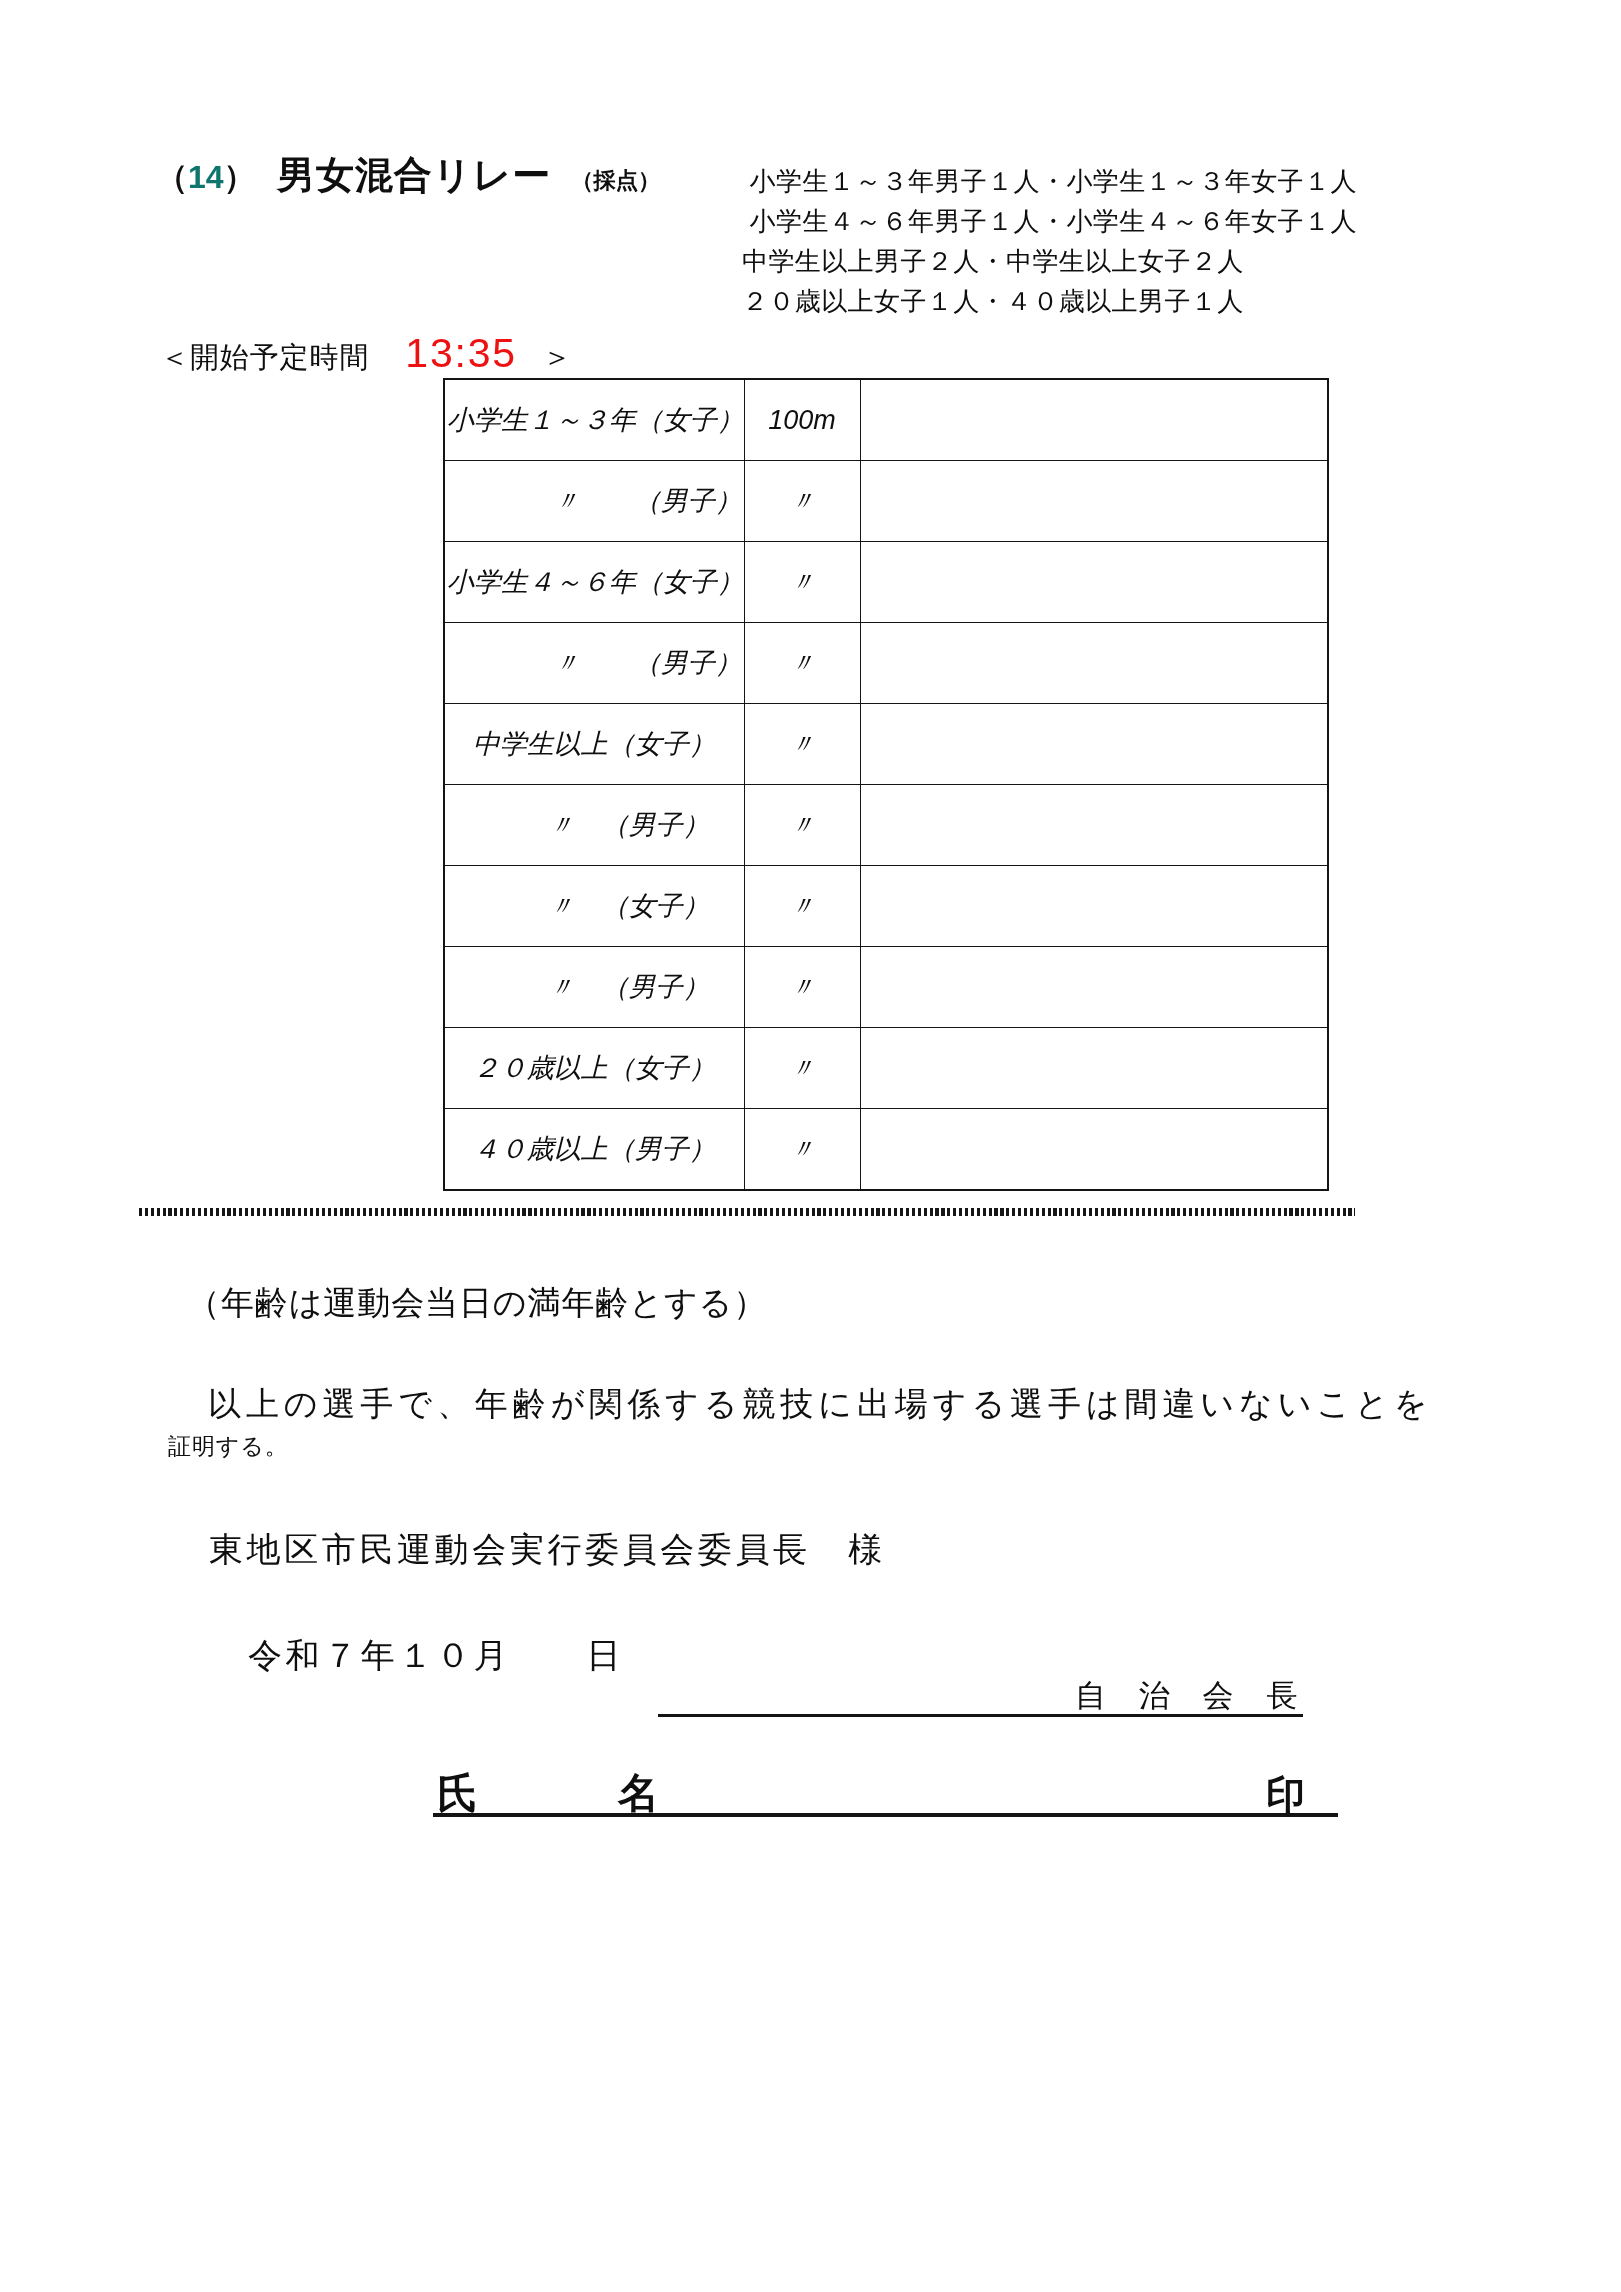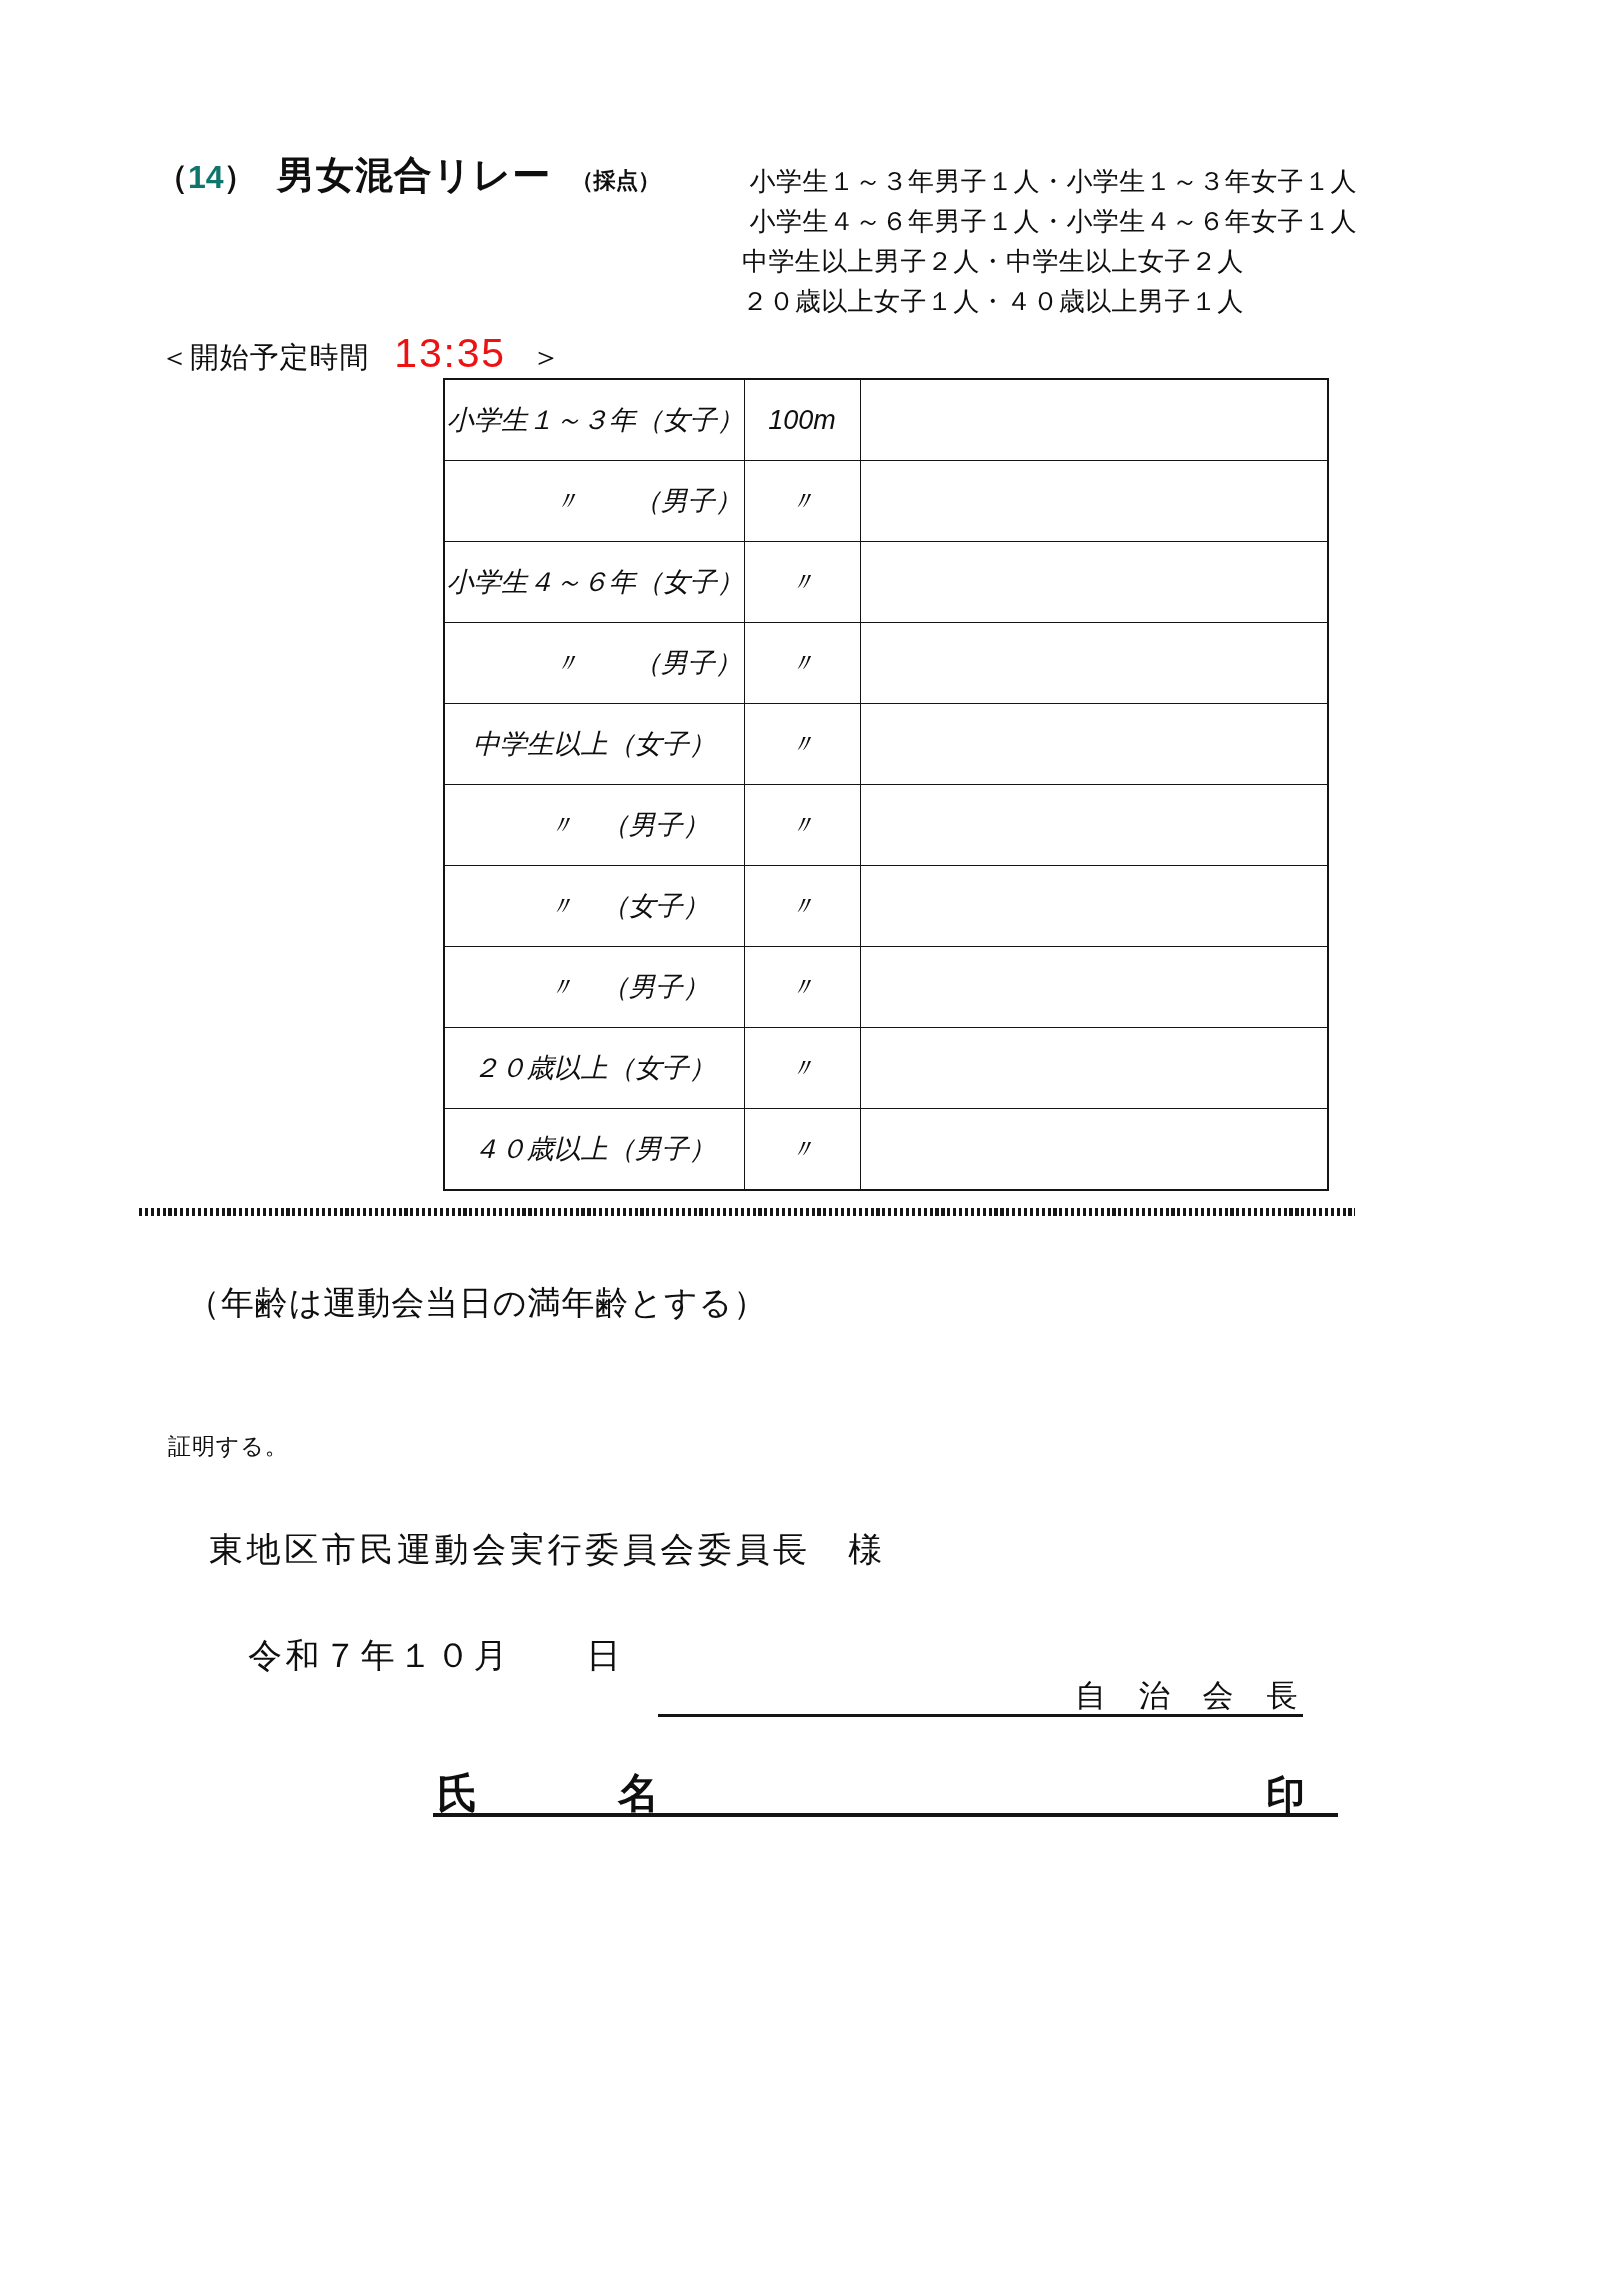--- a/index.html
+++ b/index.html
@@ -17,21 +17,21 @@
   .t-event{font-size:38px;font-weight:700;margin-left:21.5px;letter-spacing:0.9px;}
   .t-note{font-size:22.4px;font-weight:700;margin-left:19.7px;}
 
   
   .comp-block{left:742px;top:161px;}
   .comp-line{font-size:26px;line-height:40px;white-space:pre;letter-spacing:0.4px;}
 
   
   .sched-row{left:160px;top:330px;display:flex;align-items:baseline;}
   .s-label{font-size:29px;letter-spacing:0.9px;}
-  .s-time{font-size:41px;margin-left:25px;letter-spacing:1.8px;}
+  .s-time{font-size:41px;margin-left:36px;letter-spacing:1.8px;}
   .s-close{font-size:30px;margin-left:25px;}
 
   
   .entry-table-wrap{position:absolute;left:443px;top:378px;}
   table.entry{border-collapse:collapse;table-layout:fixed;width:884px;border:2.7px solid #141414;}
   table.entry td{border:1.8px solid #141414;height:80px;font-size:27px;vertical-align:middle;padding:0;white-space:pre;overflow:hidden;font-style:italic;}
   td.cat.al-left{text-align:left;padding-left:1.8px;}
   td.cat.al-right{text-align:right;padding-right:1.8px;}
   td.cat.al-rpad{text-align:right;padding-right:34px;}
   td.cat.al-center{text-align:center;}
@@ -135,20 +135,21 @@
             <td class="dist">〃</td>
             <td></td>
           </tr>
         </tbody>
     </table>
   </div>
 
   <div class="abs dotted"></div>
 
   <div class="abs age-note">（年齢は運動会当日の満年齢とする）</div>
+  <div class="abs certify-1">以上の選手で、年齢が関係する競技に出場する選手は間違いないことを</div>
   <div class="abs certify-2">証明する。</div>
   <div class="abs addressee">東地区市民運動会実行委員会委員長　様</div>
   <div class="abs date-line">令和７年１０月　　日</div>
 
   <div class="abs signer-title">自　治　会　長</div>
   <div class="abs sign-line-1"></div>
   <div class="abs name-kanji name-1">氏</div>
   <div class="abs name-kanji name-2">名</div>
   <div class="abs seal">印</div>
   <div class="abs sign-line-2"></div>

